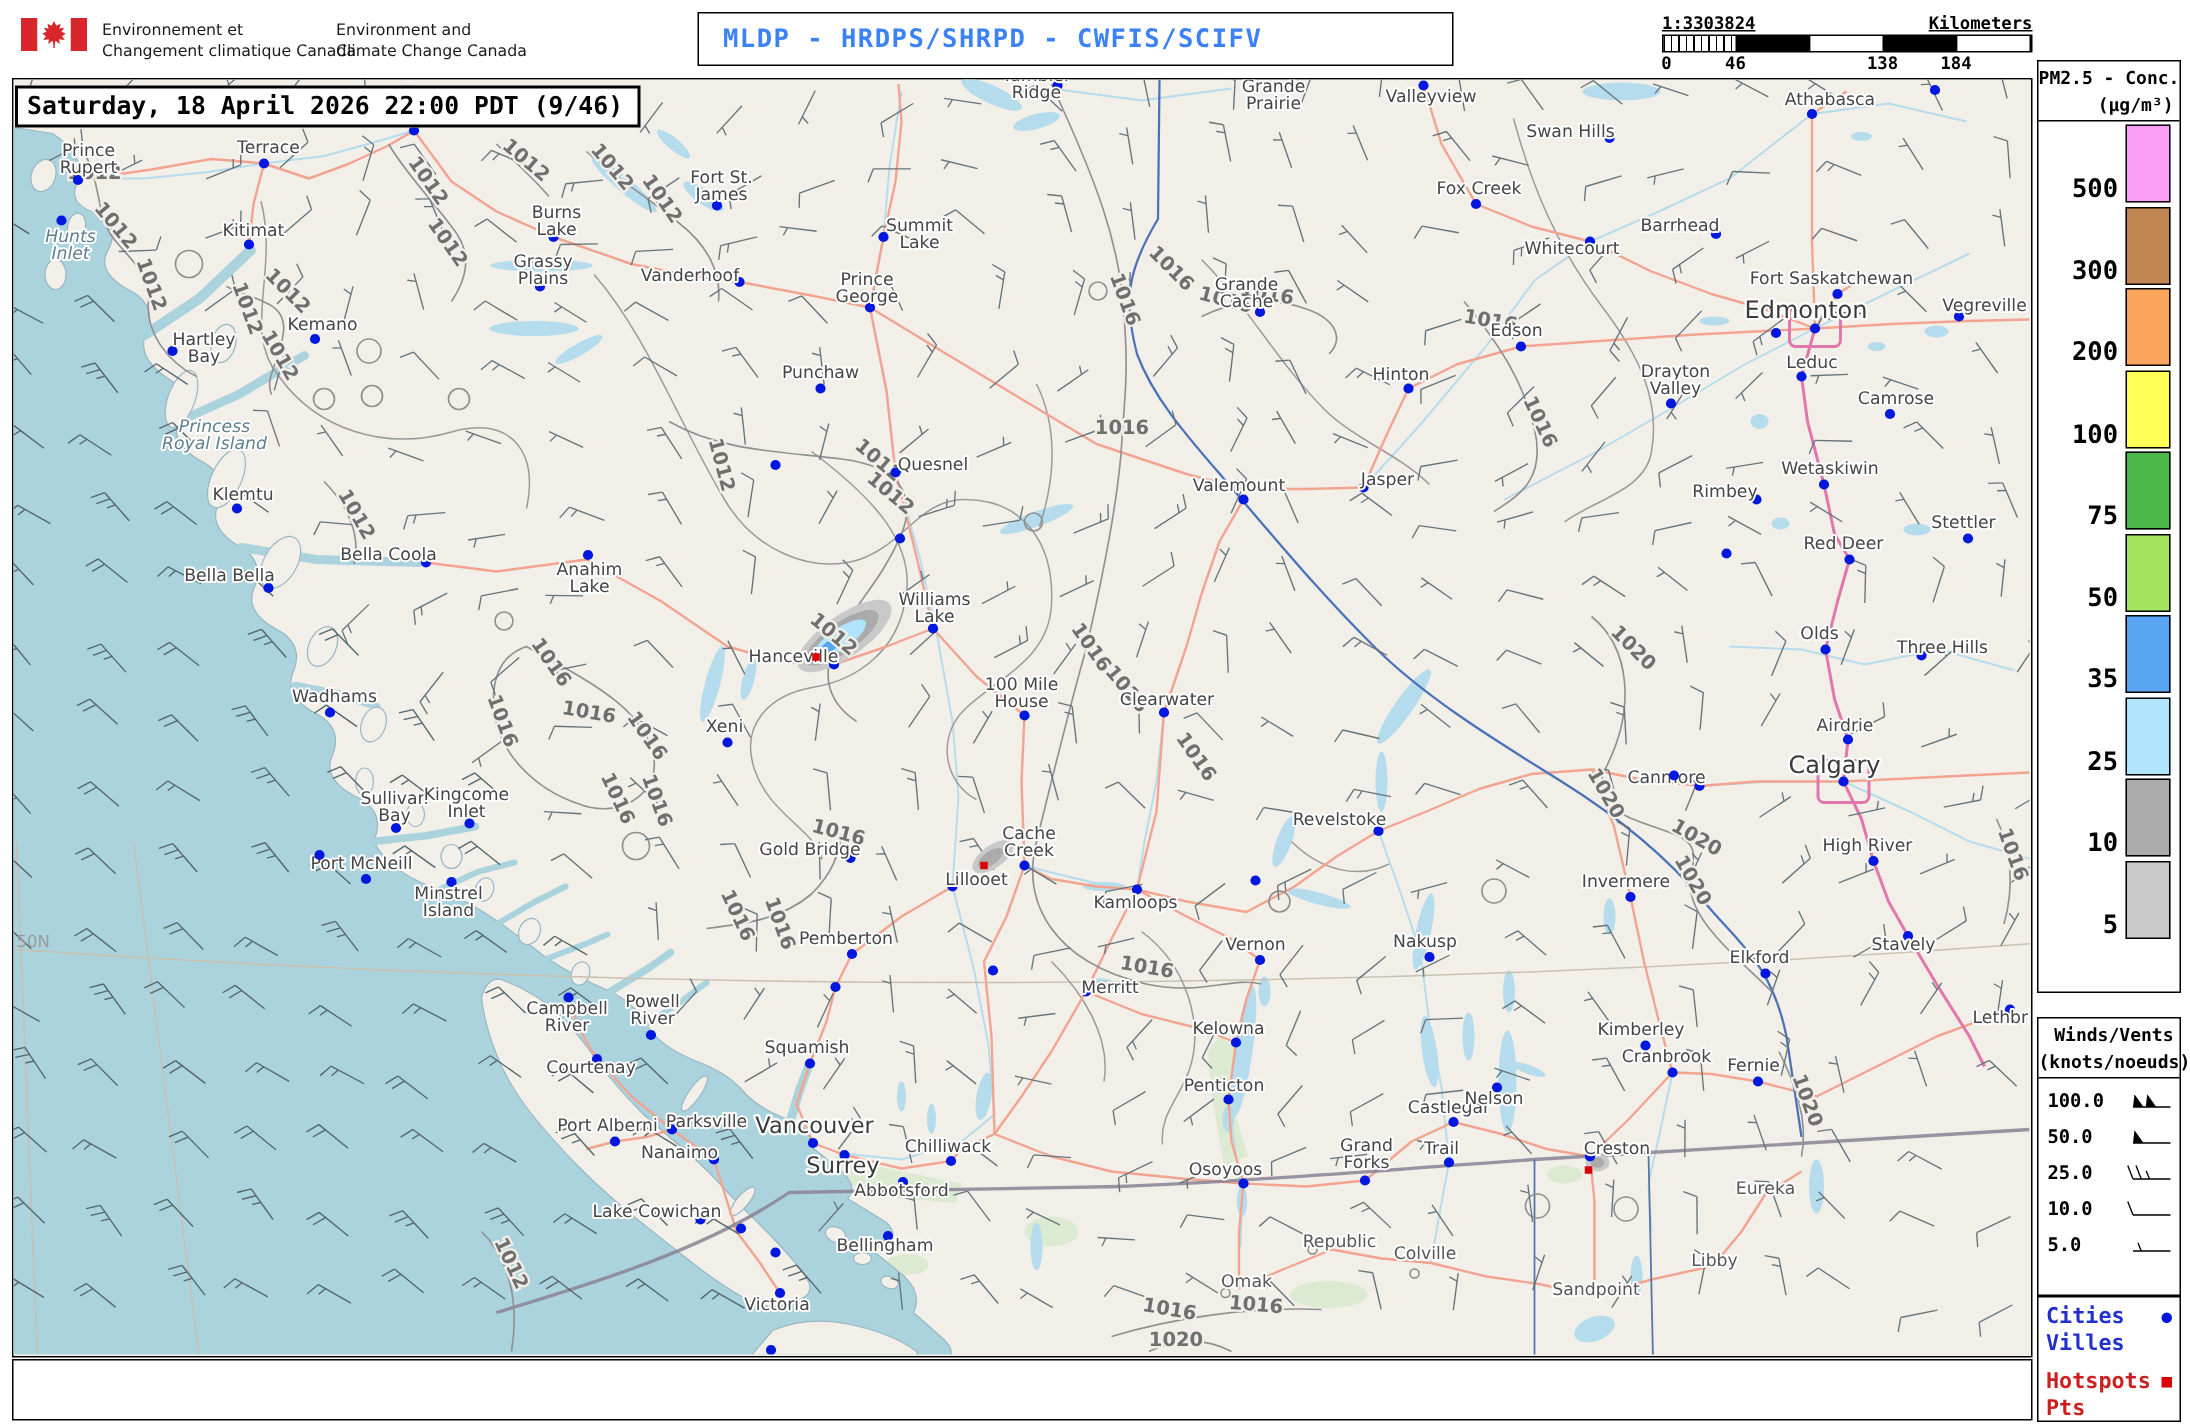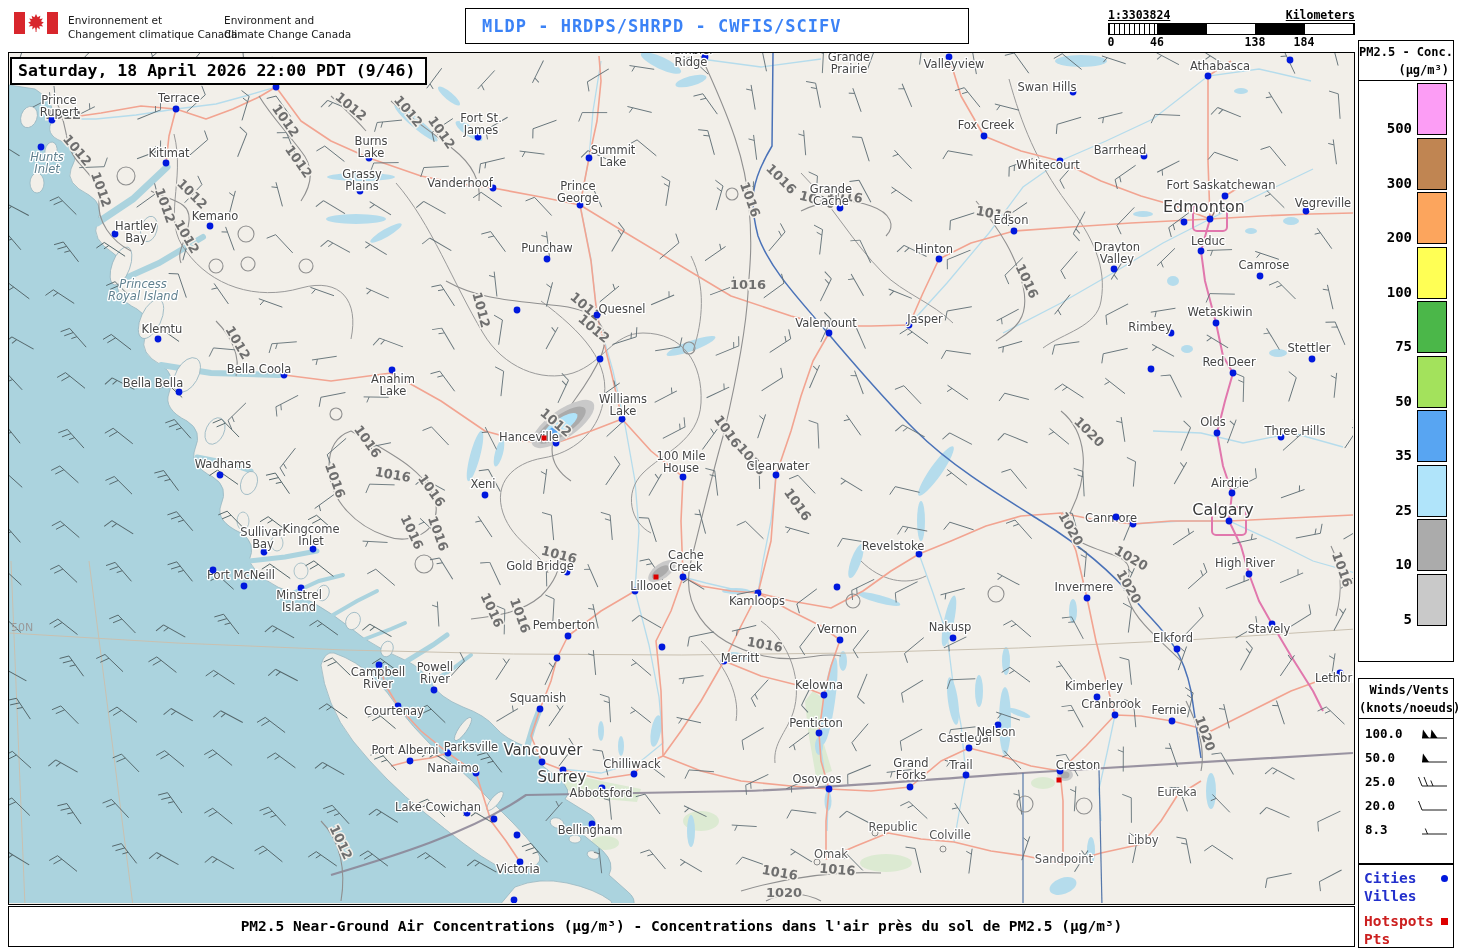--- a/index.html
+++ b/index.html
@@ -40,21 +40,21 @@
      paint-order:stroke;stroke:#f2efe9;stroke-width:3px;text-anchor:middle;}
   text.grat{font-family:"DejaVu Sans",sans-serif;font-size:11px;fill:#9a9a9a;}
   
   .sidebox{position:absolute;left:1358px;width:96px;border:1.6px solid #000;background:#fff;
      box-sizing:border-box;font-family:"DejaVu Sans Mono",monospace;}
   #pm-box{top:40px;height:622px;}
   .leg-title{font-weight:bold;font-size:12px;text-align:right;padding:4px 4px 0 0;white-space:nowrap;}
   .leg-title.c{text-align:center;padding-right:0;}
   .leg-hr{border-top:1.4px solid #000;margin:3px 0 2px 0;}
   .pm-row{display:flex;justify-content:flex-end;align-items:flex-end;height:52px;margin:0 6px 2.5px 0;}
-  .pm-val{font-weight:bold;font-size:14px;margin-right:5px;line-height:1;}
+  .pm-val{font-weight:bold;font-size:17px;margin-right:5px;line-height:1;}
   .pm-swatch{width:30px;height:52px;border:1px solid #000;box-sizing:border-box;}
   #wind-box{top:678px;height:186px;}
   .wind-row{display:flex;justify-content:space-between;align-items:center;height:24px;padding:0 4px 0 6px;text-align:center;}
   .wind-val{font-weight:bold;font-size:12.5px;}
   #city-box{top:864px;height:84px;padding:4px 5px;}
   .mk-row{display:flex;justify-content:space-between;align-items:center;line-height:1.25;}
   .mk-blue{color:#2330cc;font-weight:bold;font-size:14.5px;}
   .mk-red{color:#cc2020;font-weight:bold;font-size:14.5px;}
   .dot-b{width:7px;height:7px;border-radius:50%;background:#0018dd;}
   .sq-r{width:7px;height:7px;background:#dd0000;}
@@ -2792,32 +2792,32 @@
               <g transform="translate(0,0) rotate(0)" stroke="#000" fill="none" stroke-width="0.9">
                 <line x1="0" y1="0" x2="25" y2="0"></line>
                 <line x1="25" y1="0" x2="28.5" y2="-9"></line>
                 <line x1="19.5" y1="0" x2="23" y2="-9"></line>
                 <line x1="14" y1="0" x2="16.2" y2="-5.5"></line>
               </g>
             </g>
           </svg>
         </div>
         <div class="wind-row">
-          <span class="wind-val">20.0</span>
+          <span class="wind-val">10.0</span>
           <svg width="42" height="18">
             <g transform="translate(40,14) scale(-1,1)">
               <g transform="translate(0,0) rotate(0)" stroke="#000" fill="none" stroke-width="0.9">
                 <line x1="0" y1="0" x2="25" y2="0"></line>
                 <line x1="25" y1="0" x2="28.5" y2="-9"></line>
               </g>
             </g>
           </svg>
         </div>
         <div class="wind-row">
-          <span class="wind-val">8.3</span>
+          <span class="wind-val">5.0</span>
           <svg width="42" height="18">
             <g transform="translate(40,14) scale(-1,1)">
               <g transform="translate(0,0) rotate(0)" stroke="#000" fill="none" stroke-width="0.9">
                 <line x1="0" y1="0" x2="25" y2="0"></line>
                 <line x1="19.5" y1="0" x2="21.7" y2="-5.5"></line>
               </g>
             </g>
           </svg>
         </div>
       </div>
@@ -2835,16 +2835,15 @@
     <div class="mk-row">
         <span class="mk-red">Hotspots</span>
         <span class="sq-r"></span>
       </div>
     <div class="mk-row">
         <span class="mk-red">Pts chauds</span>
       </div>
   </div>
 
   <div id="caption">
-    <div>PM2.5 Near-Ground Air Concentrations (µg/m³) - Concentrations dans l'air près du sol de PM2.5 (µg/m³)</div>
   </div>
 
 </div>
 
 </body></html>

